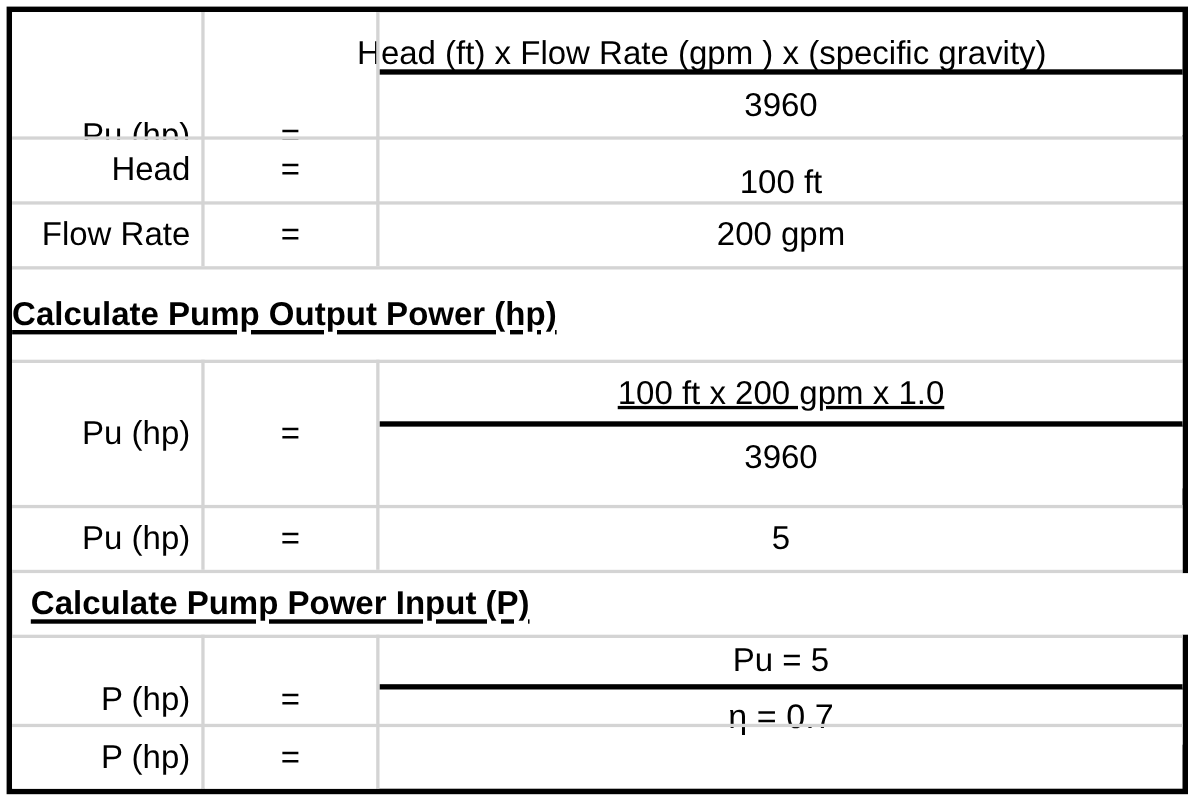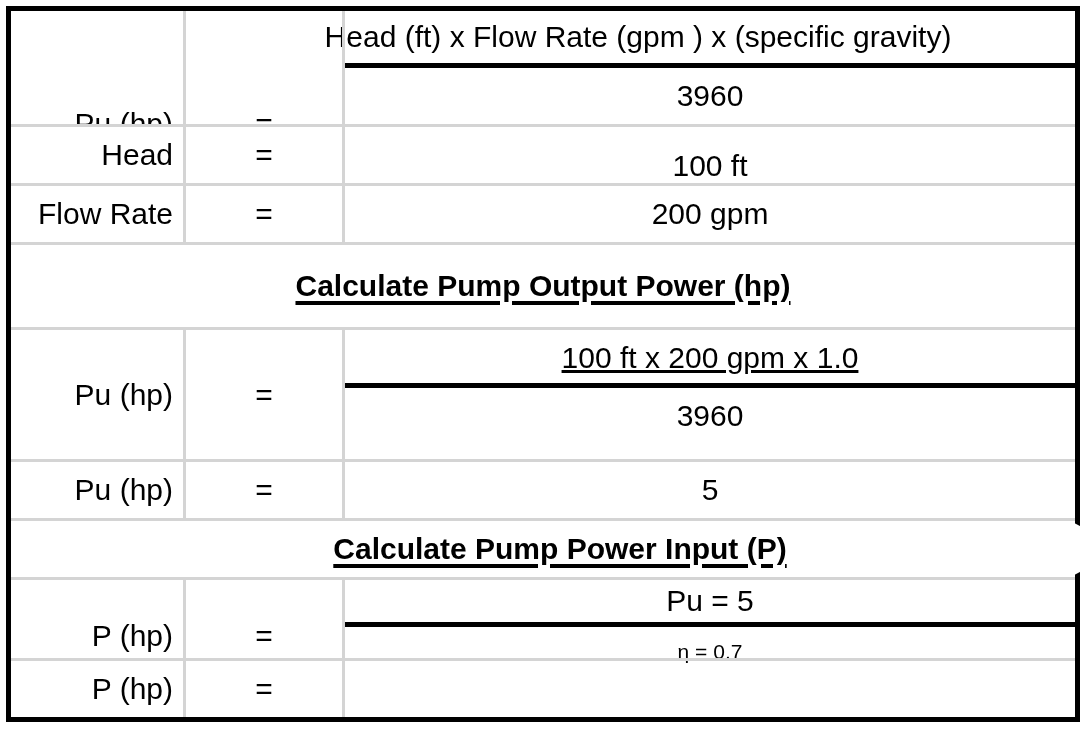--- a/index.html
+++ b/index.html
@@ -61,21 +61,21 @@
   .c-eq {
     justify-content: center;
     font-size: 30px;
   }
   .c-val {
     justify-content: center;
     font-size: 30px;
   }
   .c-val-sm {
     justify-content: center;
-    font-size: 21px;
+    font-size: 31px;
   }
 
   
   .hline {
     position: absolute;
     height: 3px;
     background: #d4d4d4;
   }
   .vline {
     position: absolute;
@@ -88,24 +88,22 @@
     position: absolute;
     height: 5px;
     background: #000000;
   }
 
   
   .section-head {
     position: absolute;
     display: flex;
     align-items: center;
-    justify-content: center;
     background: #ffffff;
     white-space: nowrap;
-    border-radius: 28px;
   }
   .section-head span {
     font-size: 30px;
     font-weight: bold;
     text-decoration: underline;
     text-underline-offset: 5px;
     text-decoration-thickness: 4px;
   }
 </style>
 </head>
@@ -114,21 +112,21 @@
 <div class="sheet">
   <div class="table-frame">
     <div class="grid">
 
       <div class="cell c-label" style="left:0px; top:0px; width:172px; height:225px;">
         <span>Pu (hp)</span>
       </div>
       <div class="cell c-eq" style="left:175px; top:0px; width:156px; height:225px;">
         <span>=</span>
       </div>
-      <div class="cell c-val" style="left:334px; top:0px; width:586px; height:52px;">
+      <div class="cell c-val" style="left:334px; top:12px; width:586px; height:52px;">
         <span>Head (ft) x Flow Rate (gpm ) x (specific gravity)</span>
       </div>
       <div class="fracbar" style="left:334px; top:52px; width:730px;"></div>
       <div class="cell c-val" style="left:334px; top:57px; width:730px; height:55px;">
         <span>3960</span>
       </div>
 
       <div class="cell c-label" style="left:0px; top:116px; width:172px; height:56px;">
         <span>Head</span>
       </div>

